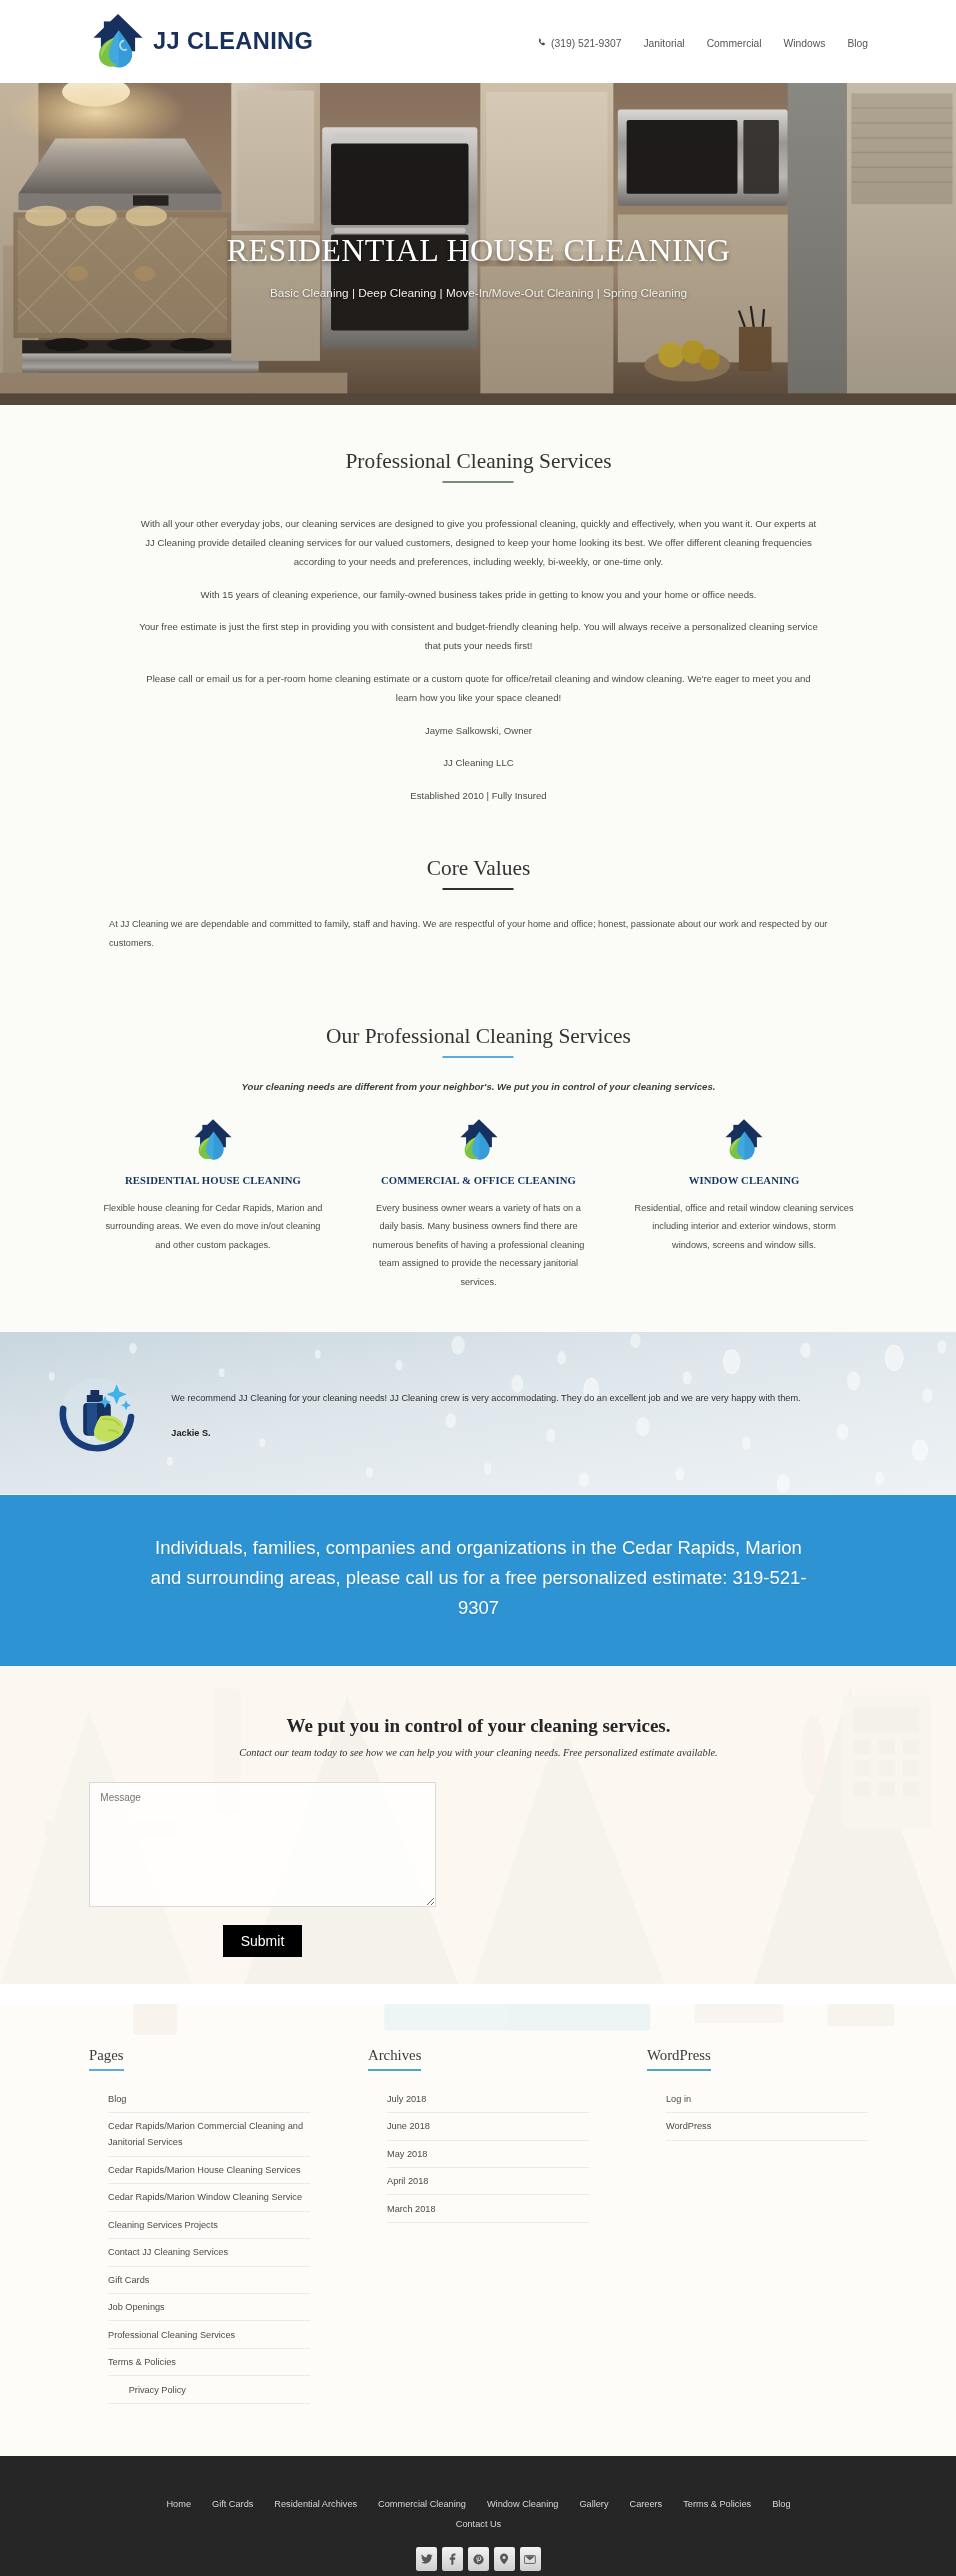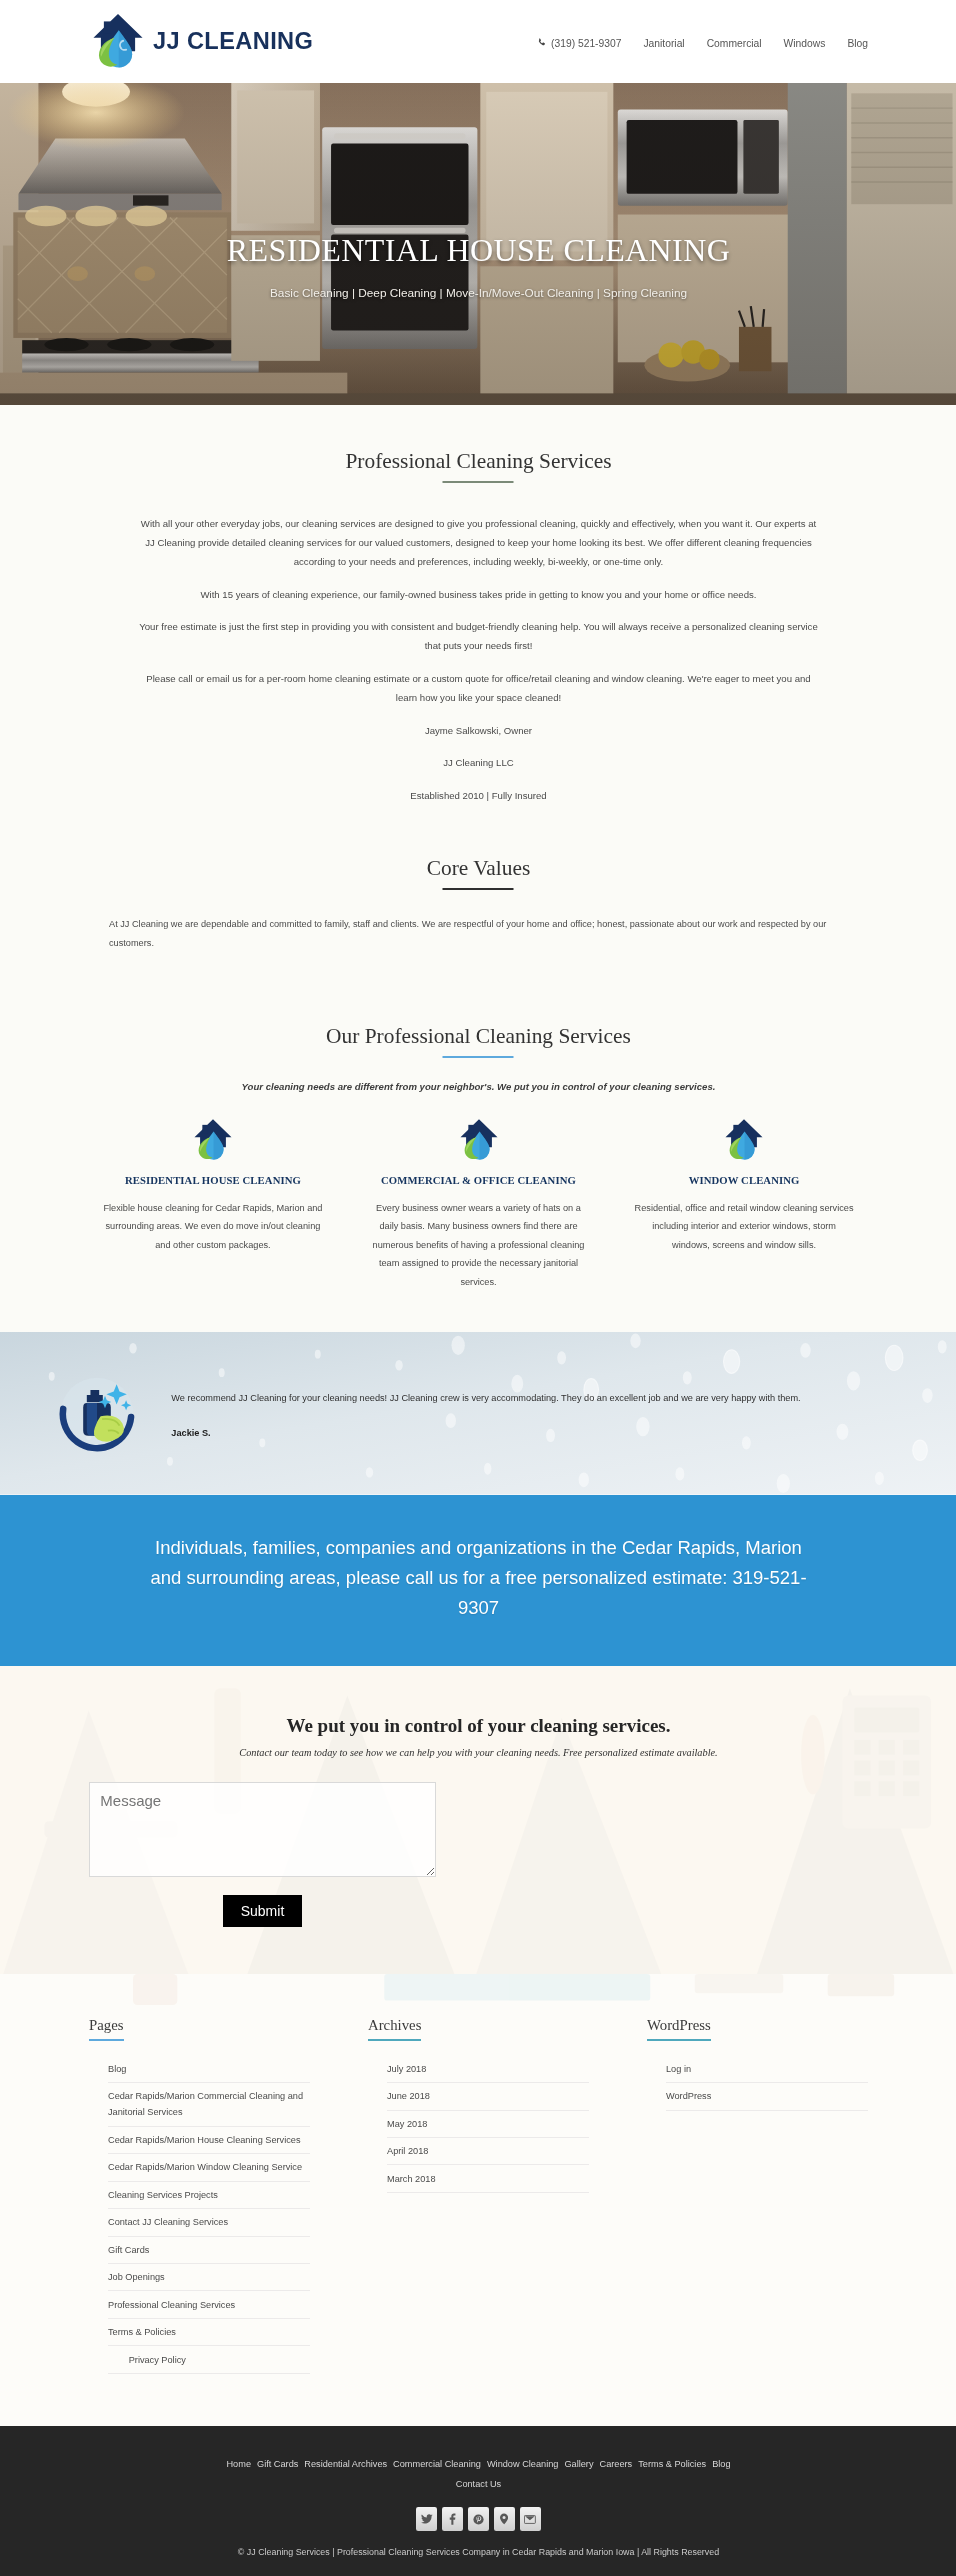--- a/index.html
+++ b/index.html
@@ -248,25 +248,25 @@
     font-size: 9.6px;
     color: #555;
     font-family: "Liberation Sans", sans-serif;
     margin-bottom: 11px;
     outline: none;
     display:block;
   }
   .fld::placeholder { color:#8d8d8d; }
   .txta {
     width: 100%;
-    height: 95px;
+    height: 125px;
     border: 0.7px solid #d9d9d9;
     background: rgba(255,255,255,.82);
     padding: 8.9px 10.3px;
-    font-size: 15px;
+    font-size: 10px;
     color: #555;
     font-family: "Liberation Sans", sans-serif;
     outline: none;
     resize: vertical;
     display:block;
   }
   .submit-row { margin-top: 17.7px; display:flex; justify-content:center; }
   .submit-btn {
     background: #000000;
     color: #fff;
@@ -312,22 +312,22 @@
   .fw-list li.child { padding-left: 20.7px; }
 
   
   .footer-bar {
     background: #262626;
     padding: 29.5px 0 25px 0;
     text-align: center;
   }
   .fb-nav {
     display:flex; flex-wrap: wrap; justify-content:center;
-    gap: 0 6px;
-    max-width: 783px; margin: 0 auto;
+    gap: 0 21px;
+    max-width: 783px; margin: 10px auto;
   }
   .fb-nav a {
     color: #d7d7d7;
     font-size: 9.2px;
     text-decoration: none;
     line-height: 2.1;
   }
   .fb-nav .break { flex-basis:100%; height:0; }
   .social-row {
     display:flex; justify-content:center; gap: 5.2px; margin: 13.3px 0 16.3px 0;
@@ -503,21 +503,21 @@
         <p>Established 2010 | Fully Insured</p>
       </div>
     </div>
   </section>
 
   <section class="section core">
     <div class="container">
       <div class="sec-head">
         <h2 class="sec-title dark">Core Values</h2>
       </div>
-      <p class="core-copy">At JJ Cleaning we are dependable and committed to family, staff and clients. We are respectful of your home and office; honest, passionate about our work and respected by our customers.</p>
+      <p class="core-copy">At JJ Cleaning we are dependable and committed to family, staff and having. We are respectful of your home and office; honest, passionate about our work and respected by our customers.</p>
     </div>
   </section>
 
   <section class="section services">
     <div class="container">
       <div class="sec-head">
         <h2 class="sec-title blue">Our Professional Cleaning Services</h2>
       </div>
       <p class="services-sub">Your cleaning needs are different from your neighbor's. We put you in control of your cleaning services.</p>
 

